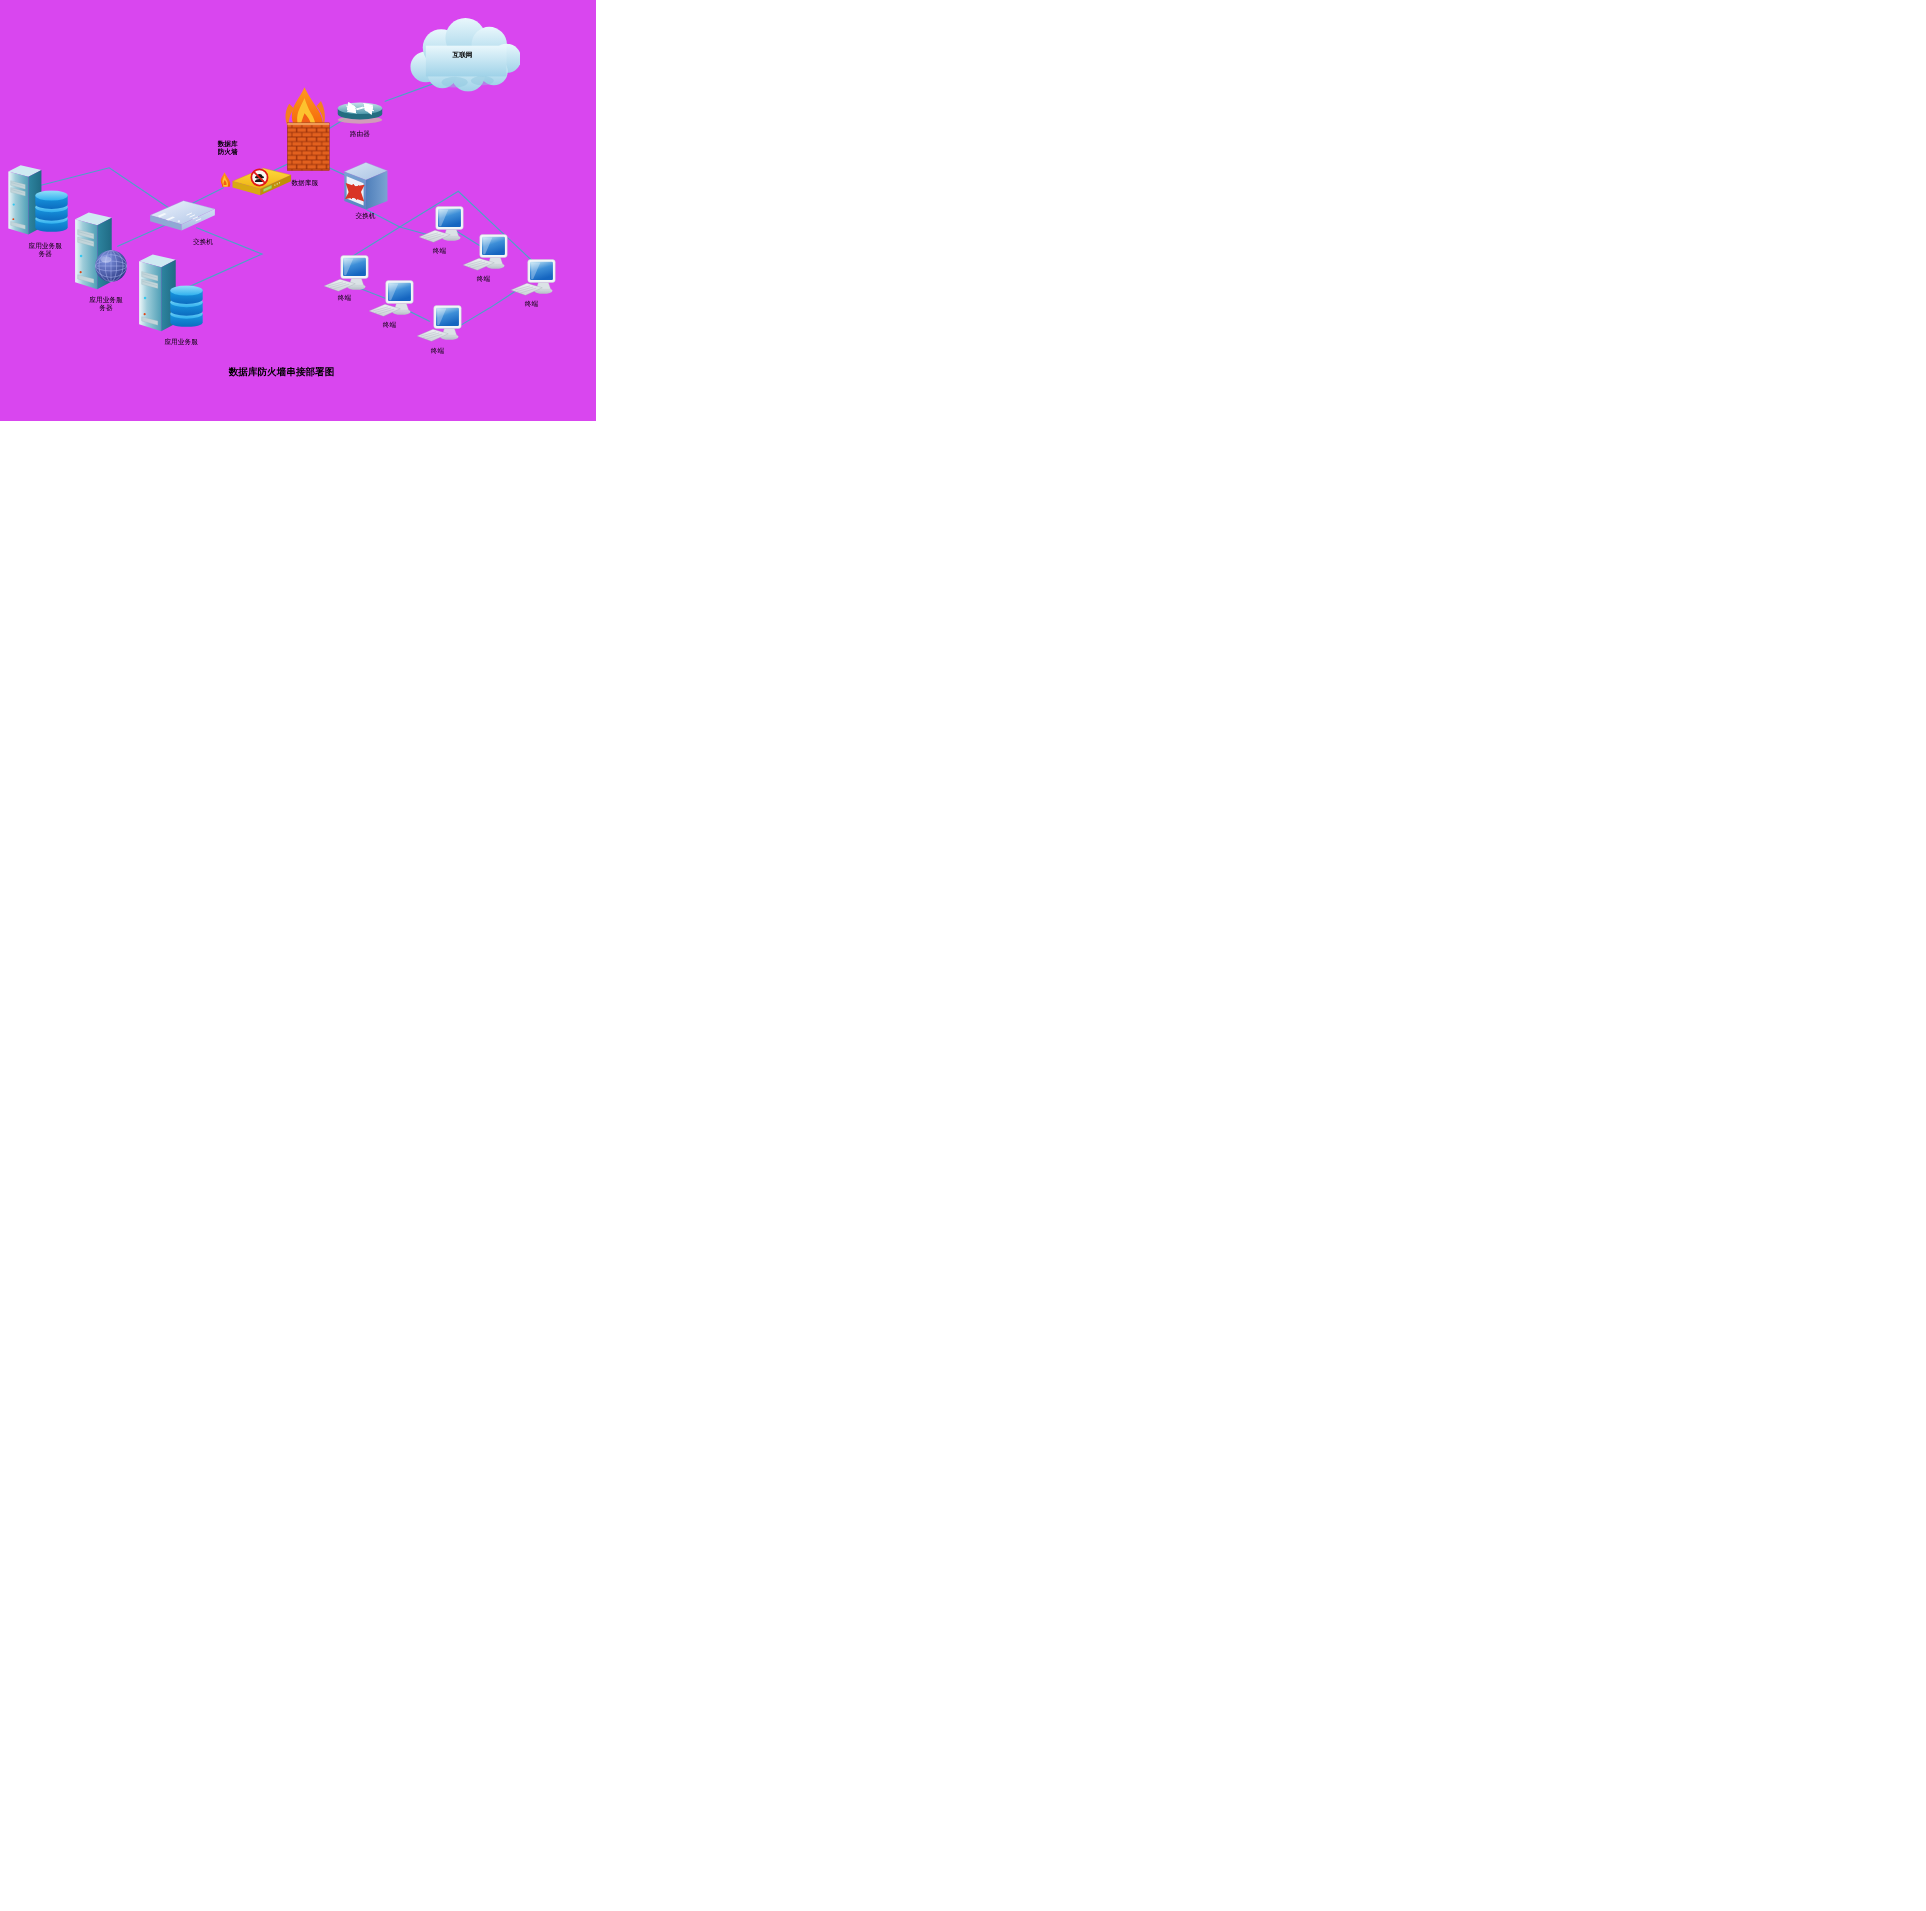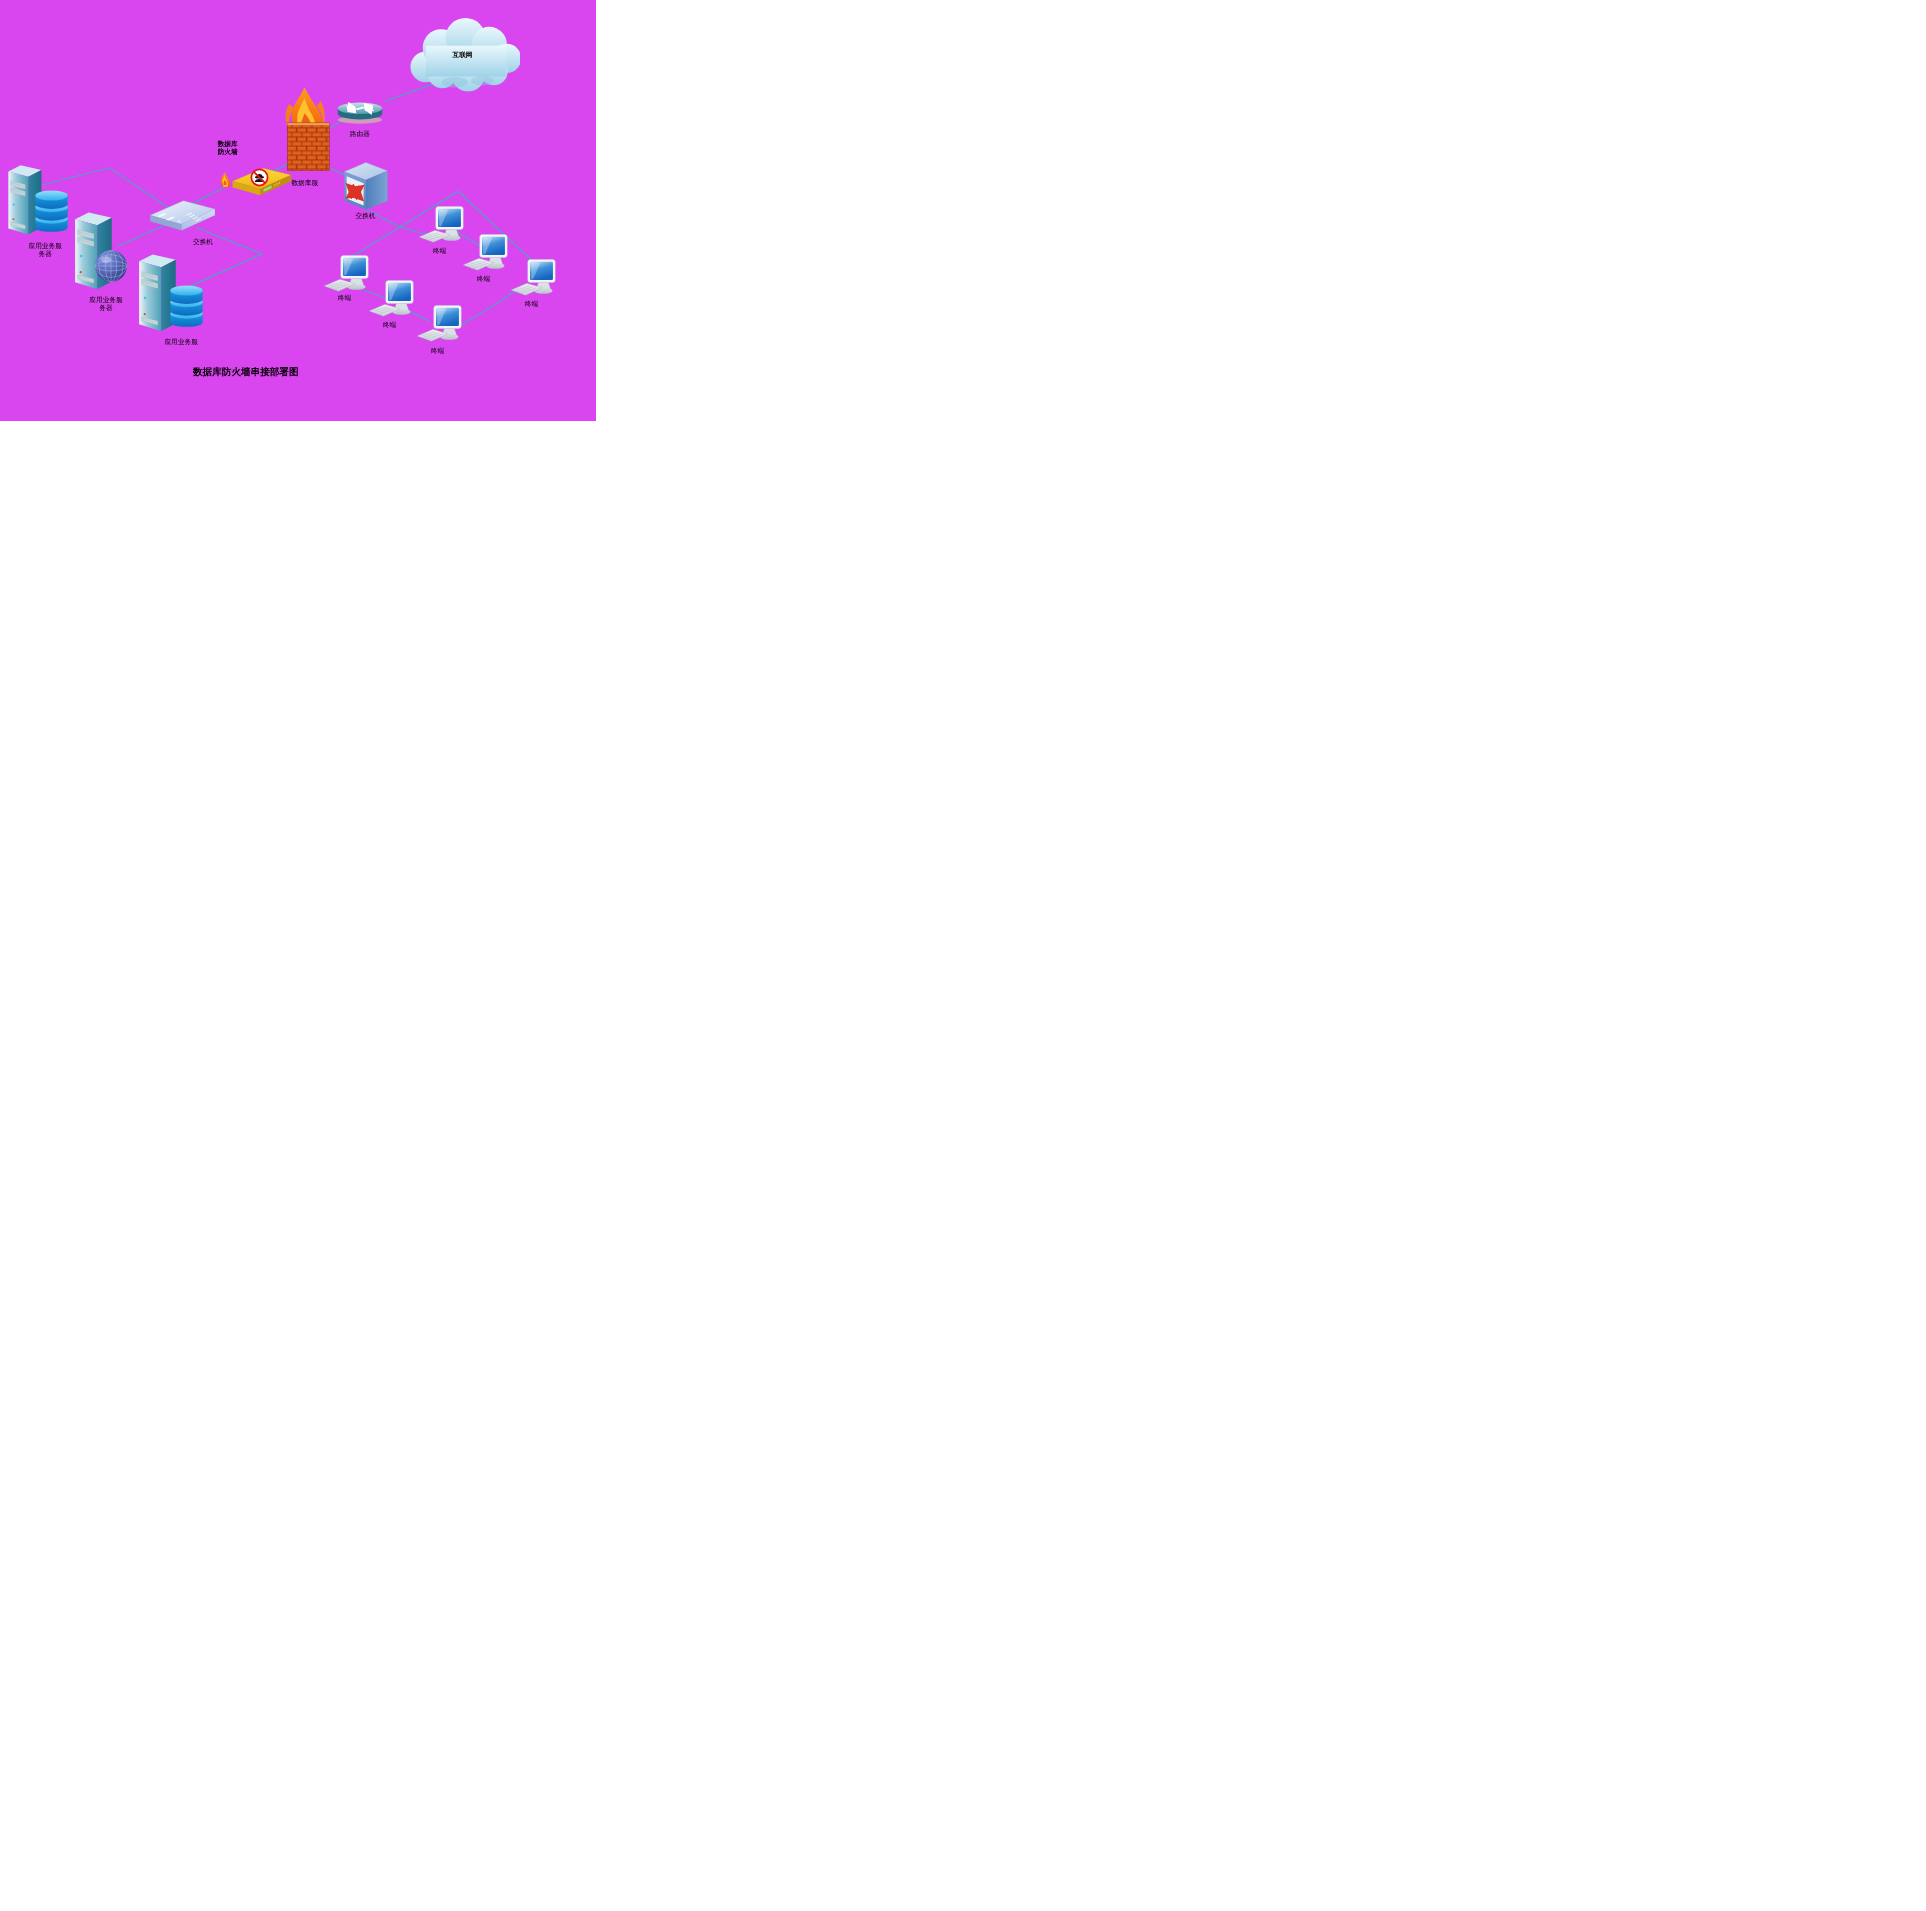--- a/index.html
+++ b/index.html
@@ -8,21 +8,21 @@
     font-family:"DejaVu Sans","Liberation Sans",sans-serif;
   }
   #wires{position:absolute;left:0;top:0;width:100%;height:100%;z-index:1;}
   .node{position:absolute;z-index:2;}
   .lbl{
     position:absolute;font-size:6.7px;color:#000;text-align:center;
     white-space:pre-line;line-height:1.25;z-index:3;
   }
   .bold{font-weight:bold;}
   #title{
-    position:absolute;left:193px;top:366px;width:177px;text-align:left;
+    position:absolute;left:193px;top:366px;width:177px;text-align:center;
     font-size:9.6px;font-weight:bold;color:#000;z-index:3;
   }
   svg{display:block;}
 </style>
 </head>
 <body>
 
 <div id="canvas">
 
   <svg width="0" height="0" style="position:absolute" aria-hidden="true">

